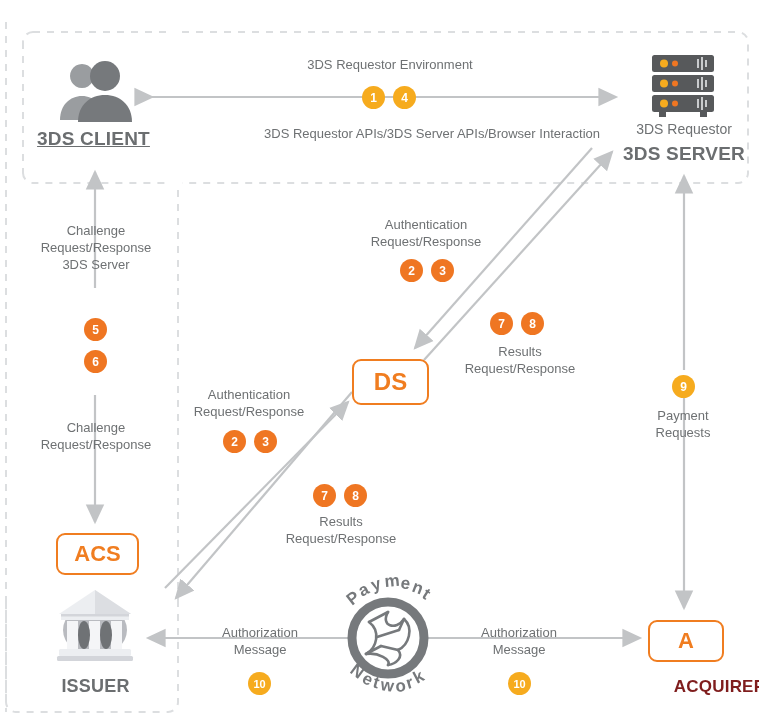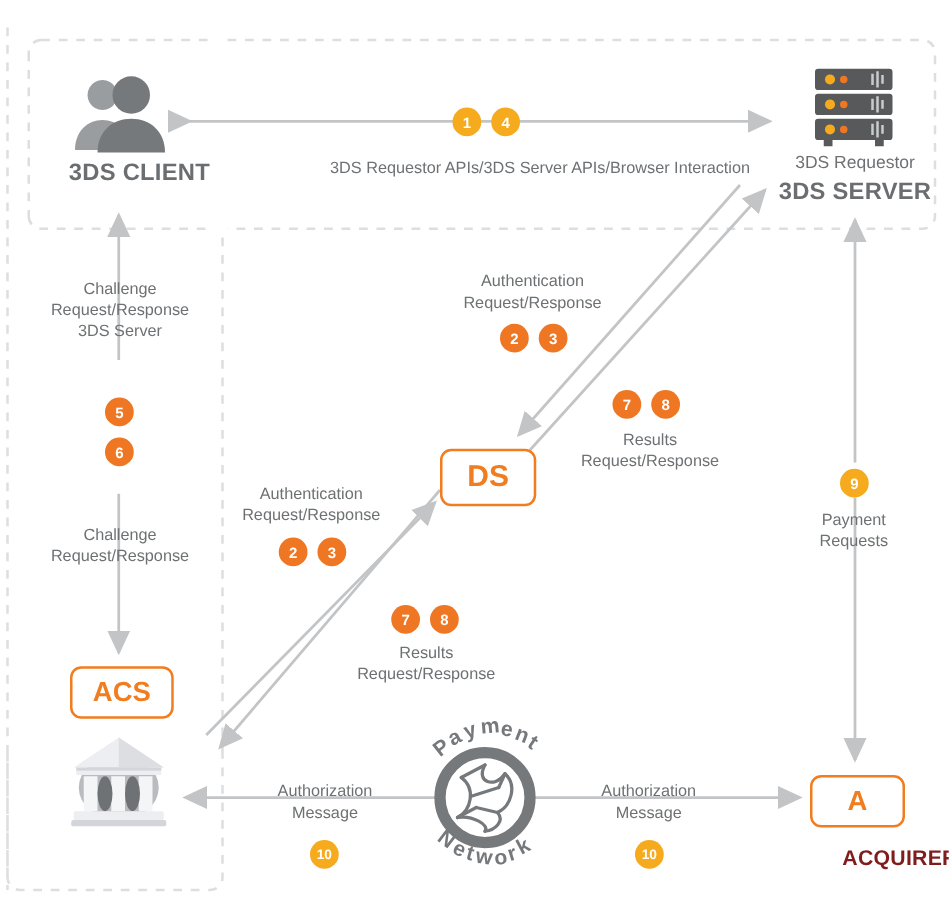--- a/index.html
+++ b/index.html
@@ -173,29 +173,31 @@
   </div>
 
   <div class="obox" style="left:352px;top:359px;width:73px;height:42px;font-size:24px;">
     <span>DS</span>
   </div>
 
   <div class="obox" style="left:648px;top:620px;width:72px;height:38px;font-size:22px;">
     <span>A</span>
   </div>
 
-  <div class="lbl ent-title" style="left:34px;top:127px;width:155px;font-size:19px;">3DS CLIENT</div>
+  <div class="lbl ent-title" style="left:16px;top:127px;width:155px;font-size:19px;text-decoration:underline;">3DS CLIENT</div>
 
   <div class="lbl ent-sub" style="left:600px;top:121px;width:168px;font-size:14px;">3DS Requestor</div>
 
   <div class="lbl ent-title" style="left:600px;top:142px;width:168px;font-size:19px;">3DS SERVER</div>
 
+  <div class="lbl ent-title" style="left:18px;top:675px;width:155px;font-size:18px;">ISSUER</div>
 
   <div class="lbl ent-title" style="left:646px;top:676px;width:148px;font-size:17px;color:#7f1d1d;">ACQUIRER</div>
 
+  <div class="flowlabel" style="left:250px;top:57px;width:280px;">3DS Requestor Environment</div>
 
   <div class="flowlabel" style="left:180px;top:126px;width:420px;text-align:right;">3DS Requestor APIs/3DS Server APIs/Browser Interaction</div>
 
   <div class="flowlabel" style="left:16px;top:223px;width:160px;">
     <div>Challenge</div>
     <div>Request/Response</div>
     <div>3DS Server</div>
   </div>
 
   <div class="flowlabel" style="left:16px;top:420px;width:160px;">

